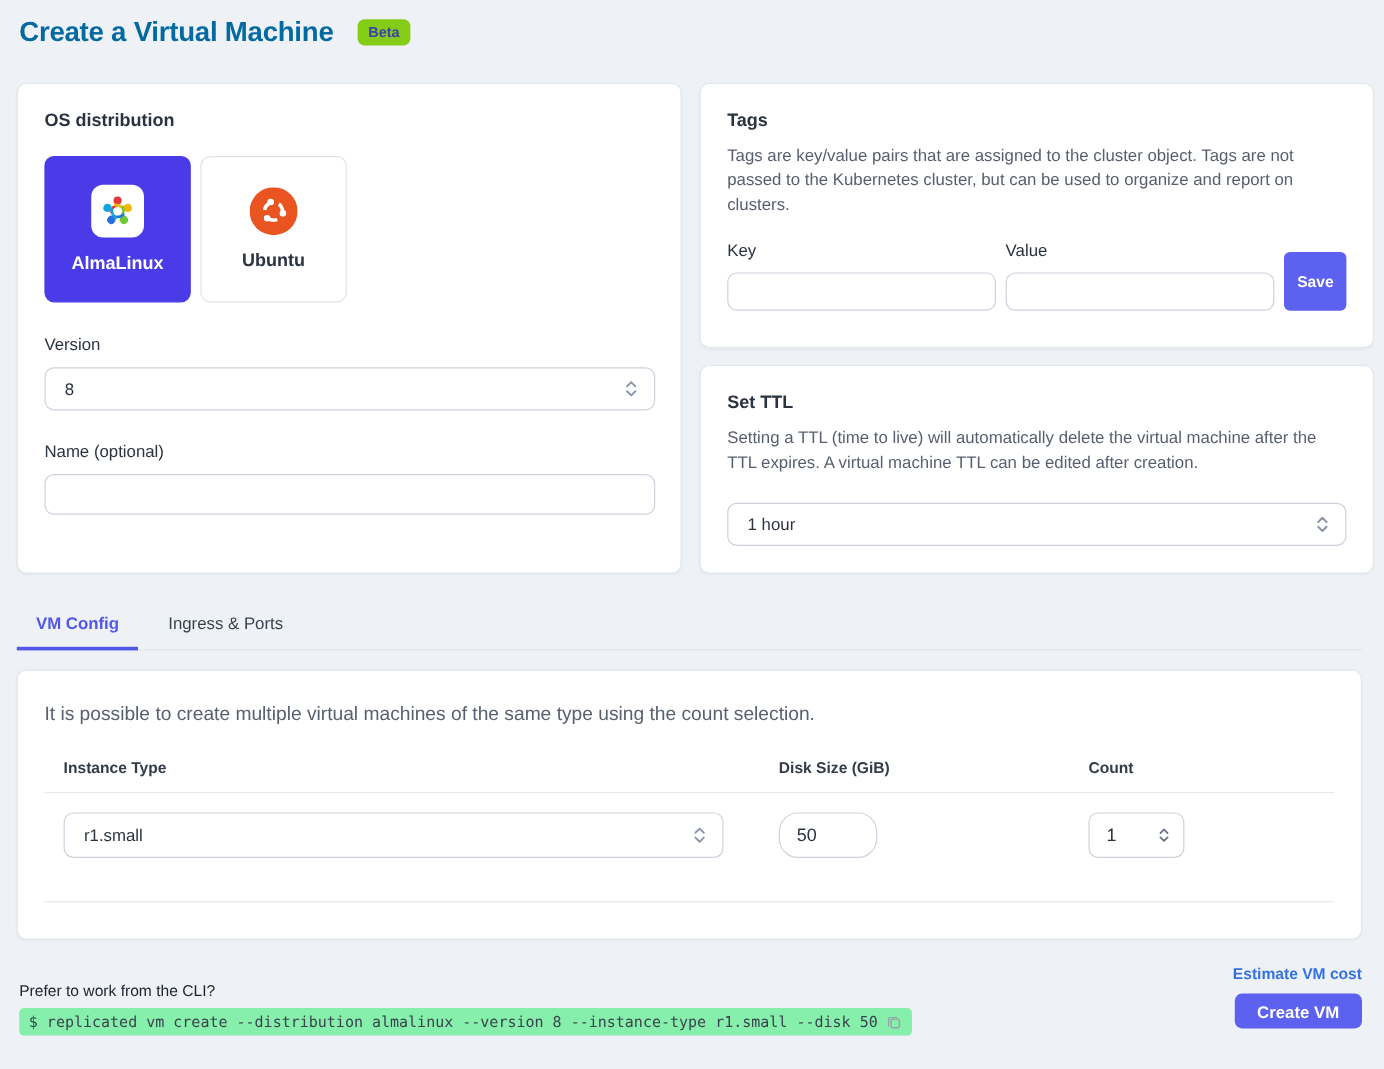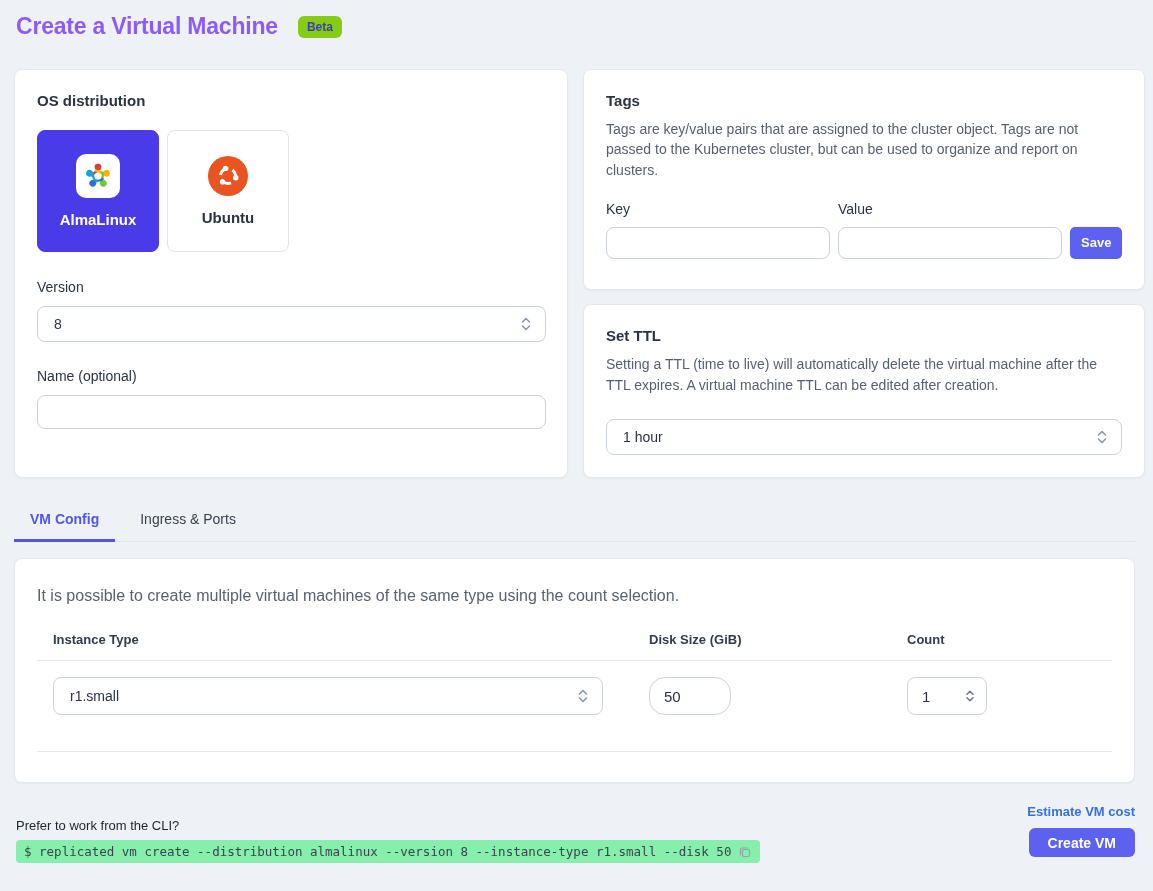--- a/index.html
+++ b/index.html
@@ -7,21 +7,21 @@
   body {
     width: 1153px; height: 891px;
     background: #eef1f5;
     font-family: "Liberation Sans", sans-serif;
     color: #202634;
     overflow: hidden;
   }
 
   
   .header { display: flex; align-items: center; gap: 20px; padding: 13px 16px 0; }
-  .page-title { font-size: 23px; font-weight: 700; color: #8b5cf6; margin: 0; letter-spacing: -0.2px; }
+  .page-title { font-size: 23px; font-weight: 700; color: #0369a1; margin: 0; letter-spacing: -0.2px; }
   .beta-badge {
     background: #84cc16; color: #3f3fae; font-size: 12px; font-weight: 600;
     padding: 5px 9px; border-radius: 6px; line-height: 1;
   }
 
   
   .card {
     background: #ffffff; border: 1px solid #e4e8ee; border-radius: 8px;
     box-shadow: 0 1px 2px rgba(16,24,40,0.04);
   }
@@ -64,21 +64,21 @@
   .os-card .field-label.version { display: block; margin-top: 27px; }
   .os-card .selectbox { margin-top: 11px; width: 509px; }
   .os-card .field-label.name { display: block; margin-top: 26px; }
   .os-card .textinput { margin-top: 11px; width: 509px; }
 
   
   .tag-form { display: flex; gap: 8px; align-items: flex-end; margin-top: 20px; }
   .tag-field { width: 224px; }
   .tag-field .textinput { margin-top: 9px; height: 32px; }
   .save-btn {
-    height: 32px; padding: 0 11px; background: #5c61ef; color: #fff; border: none;
+    height: 49px; padding: 0 11px; background: #5c61ef; color: #fff; border: none;
     border-radius: 5px; font-size: 13px; font-weight: 600; cursor: pointer;
     font-family: "Liberation Sans", sans-serif;
   }
 
   
   .ttl-card .selectbox { margin-top: 24px; }
 
   
   .tabs { display: flex; gap: 9px; margin: 25px 18px 0 14px; border-bottom: 1px solid #e2e6ec; }
   .tab {

